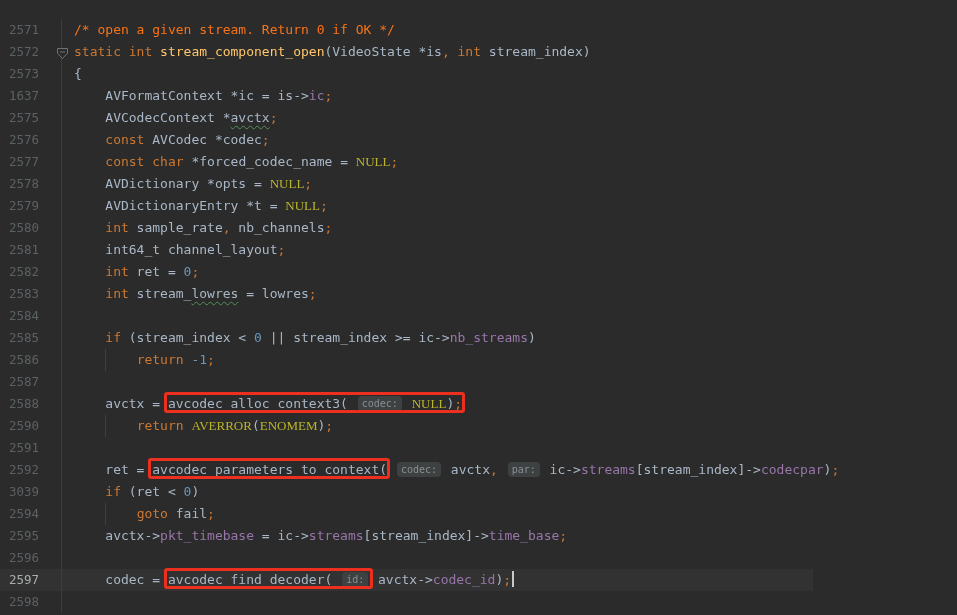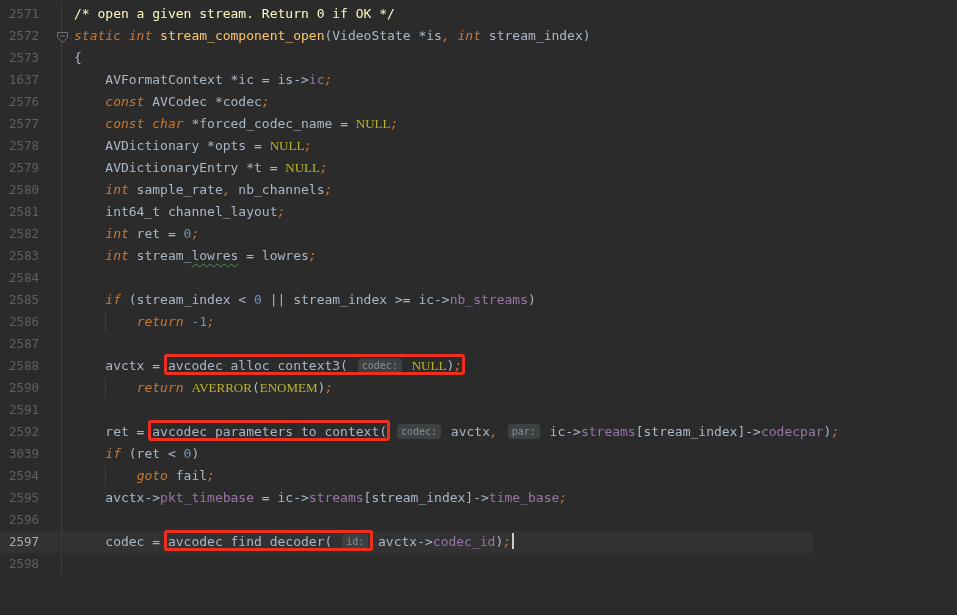--- a/index.html
+++ b/index.html
@@ -4,39 +4,39 @@
 <style>
   html,body{margin:0;padding:0;}
   body{
     width:957px;height:615px;overflow:hidden;
     background:#2b2b2b;
     font-family:"DejaVu Sans Mono","Liberation Mono",monospace;
   }
   #editor{
     width:813px;height:615px;
     font-size:13px;line-height:22px;
-    padding-top:3px;box-sizing:border-box;
+    padding-top:19px;box-sizing:border-box;
     position:relative;
   }
   .row{display:flex;height:22px;white-space:pre;}
   .row.current{background:#323232;}
   .gutter{
     flex:0 0 62px;box-sizing:border-box;
     padding-right:22px;text-align:right;
     color:#5c6164;font-size:12.5px;
     border-right:1px solid #3b3e40;
     user-select:none;
   }
   .row.current .gutter{color:#a9acae;}
   .code{
     position:relative;flex:1 1 auto;
     padding-left:12px;color:#a9b7c6;white-space:pre;
   }
-  .cmt{color:#fef9c3;}
-  .kw{color:#cc7832;font-style:italic;}
+  .cmt{color:#f97316;}
+  .kw{color:#cc7832;}
   .fn{color:#ffc66b;}
   .def{color:#a9b7c6;}
   .fld{color:#9876aa;}
   .num{color:#6897bb;}
   .mac{color:#bbb529;font-family:Liberation Serif, serif;}
   .err{
     text-decoration-line:underline;
     text-decoration-style:wavy;
     text-decoration-color:#549159;
     text-decoration-thickness:1px;
@@ -73,20 +73,21 @@
 <body>
 
 <div id="editor">
     <div class="row"><div class="gutter">2571</div><div class="code"><span class="cmt">/* open a given stream. Return 0 if OK */</span></div></div>
     <div class="row"><div class="gutter">2572</div><div class="code"><span class="fold"><svg width="13" height="13" viewBox="0 0 13 13">
             <path d="M1.5 1.5 H11.5 V6.2 L6.5 11.5 L1.5 6.2 Z" fill="#2b2b2b" stroke="#6f7375" stroke-width="1"></path>
             <line x1="4" y1="5" x2="9" y2="5" stroke="#6f7375" stroke-width="1"></line>
           </svg></span><span class="kw">static int </span><span class="fn">stream_component_open</span><span class="def">(VideoState *is</span><span class="kw">,</span><span class="def"> </span><span class="kw">int</span><span class="def"> stream_index)</span></div></div>
     <div class="row"><div class="gutter">2573</div><div class="code"><span class="def">{</span></div></div>
     <div class="row"><div class="gutter">1637</div><div class="code"><span class="def">    AVFormatContext *ic = is-&gt;</span><span class="fld">ic</span><span class="kw">;</span></div></div>
+    <div class="row"><div class="gutter">2575</div><div class="code"><span class="def">    AVCodecContext *</span><span class="def err">avctx</span><span class="kw">;</span></div></div>
     <div class="row"><div class="gutter">2576</div><div class="code"><span class="def">    </span><span class="kw">const</span><span class="def"> AVCodec *codec</span><span class="kw">;</span></div></div>
     <div class="row"><div class="gutter">2577</div><div class="code"><span class="def">    </span><span class="kw">const char</span><span class="def"> *forced_codec_name = </span><span class="mac">NULL</span><span class="kw">;</span></div></div>
     <div class="row"><div class="gutter">2578</div><div class="code"><span class="def">    AVDictionary *opts = </span><span class="mac">NULL</span><span class="kw">;</span></div></div>
     <div class="row"><div class="gutter">2579</div><div class="code"><span class="def">    AVDictionaryEntry *t = </span><span class="mac">NULL</span><span class="kw">;</span></div></div>
     <div class="row"><div class="gutter">2580</div><div class="code"><span class="def">    </span><span class="kw">int</span><span class="def"> sample_rate</span><span class="kw">,</span><span class="def"> nb_channels</span><span class="kw">;</span></div></div>
     <div class="row"><div class="gutter">2581</div><div class="code"><span class="def">    int64_t channel_layout</span><span class="kw">;</span></div></div>
     <div class="row"><div class="gutter">2582</div><div class="code"><span class="def">    </span><span class="kw">int</span><span class="def"> ret = </span><span class="num">0</span><span class="kw">;</span></div></div>
     <div class="row"><div class="gutter">2583</div><div class="code"><span class="def">    </span><span class="kw">int</span><span class="def"> stream_</span><span class="def err">lowres</span><span class="def"> = lowres</span><span class="kw">;</span></div></div>
     <div class="row"><div class="gutter">2584</div><div class="code"></div></div>
     <div class="row"><div class="gutter">2585</div><div class="code"><span class="def">    </span><span class="kw">if</span><span class="def"> (stream_index &lt; </span><span class="num">0</span><span class="def"> || stream_index &gt;= ic-&gt;</span><span class="fld">nb_streams</span><span class="def">)</span></div></div>

